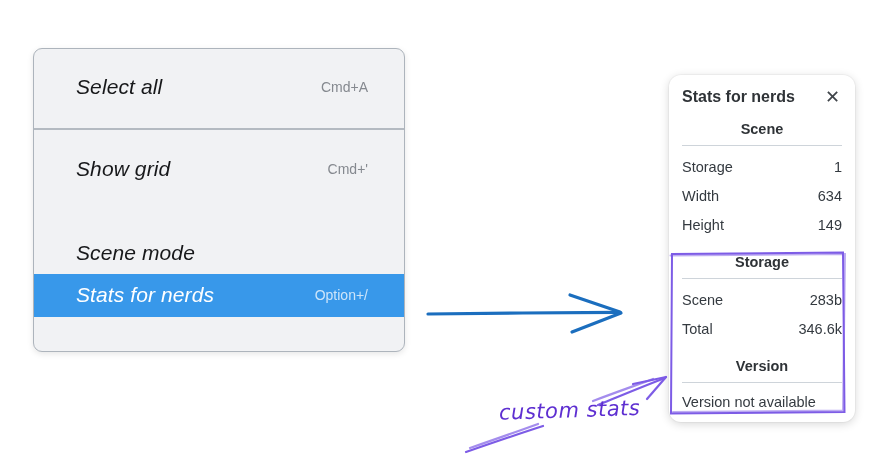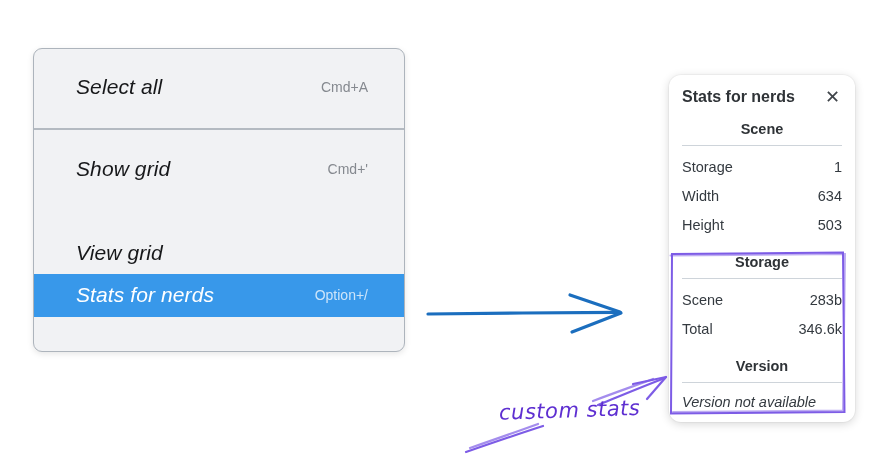--- a/index.html
+++ b/index.html
@@ -50,21 +50,21 @@
   }
   .section-heading{
     text-align:center;font-weight:bold;font-size:14.5px;color:#2f3337;
     margin-top:15px;margin-bottom:8px;
   }
   .section-divider{height:1px;background:#ced4da;margin:0 0 6px 0;}
   .stat-row{
     display:flex;justify-content:space-between;align-items:center;
     font-size:14.5px;color:#343a40;height:29px;
   }
-  .version-note{font-size:14.5px;color:#343a40;margin-top:6px;height:26px;display:flex;align-items:center;font-style:italic;}
+  .version-note{font-size:14.5px;color:#343a40;margin-top:6px;height:26px;display:flex;align-items:center;}
 
   
   .annotation-svg{position:absolute;left:0;top:0;width:873px;height:461px;pointer-events:none;}
   .custom-stats-label{
     position:absolute;left:499px;top:398px;width:160px;
     font-family:"DejaVu Sans",sans-serif;font-style:italic;
     font-size:21px;letter-spacing:0.5px;
     transform:rotate(-2deg);
     white-space:nowrap;
   }
@@ -80,21 +80,21 @@
       <span class="mi-shortcut">Cmd+A</span>
     </div>
     <div class="menu-divider"></div>
     <div class="menu-item compact">
       <span class="mi-label">Show grid</span>
       <span class="mi-shortcut">Cmd+'</span>
     </div>
     <div class="menu-item compact">
     </div>
     <div class="menu-item compact">
-      <span class="mi-label">View grid</span>
+      <span class="mi-label">Scene mode</span>
     </div>
     <div class="menu-item selected" style="background: rgb(56, 152, 234);">
       <span class="mi-label">Stats for nerds</span>
       <span class="mi-shortcut">Option+/</span>
     </div>
   </div>
 
   <div class="stats-panel">
     <div class="panel-header">
       <span class="panel-title">Stats for nerds</span>
@@ -107,21 +107,21 @@
       <div class="stat-row">
         <span>Storage</span>
         <span>1</span>
       </div>
       <div class="stat-row">
         <span>Width</span>
         <span>634</span>
       </div>
       <div class="stat-row">
         <span>Height</span>
-        <span>503</span>
+        <span>149</span>
       </div>
     </div>
 
     <div>
       <div class="section-heading">Storage</div>
       <div class="section-divider"></div>
       <div class="stat-row">
         <span>Scene</span>
         <span>283b</span>
       </div>

